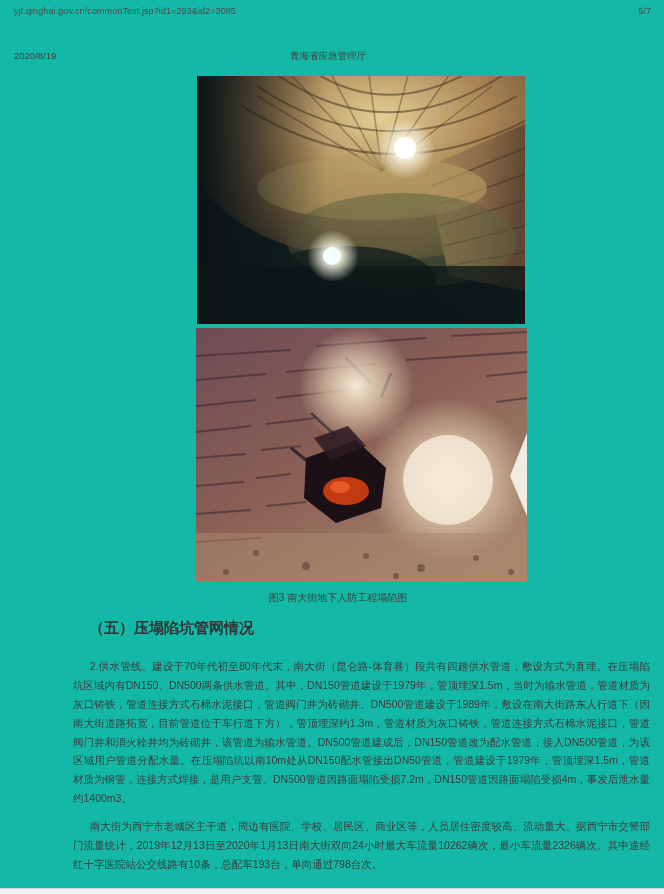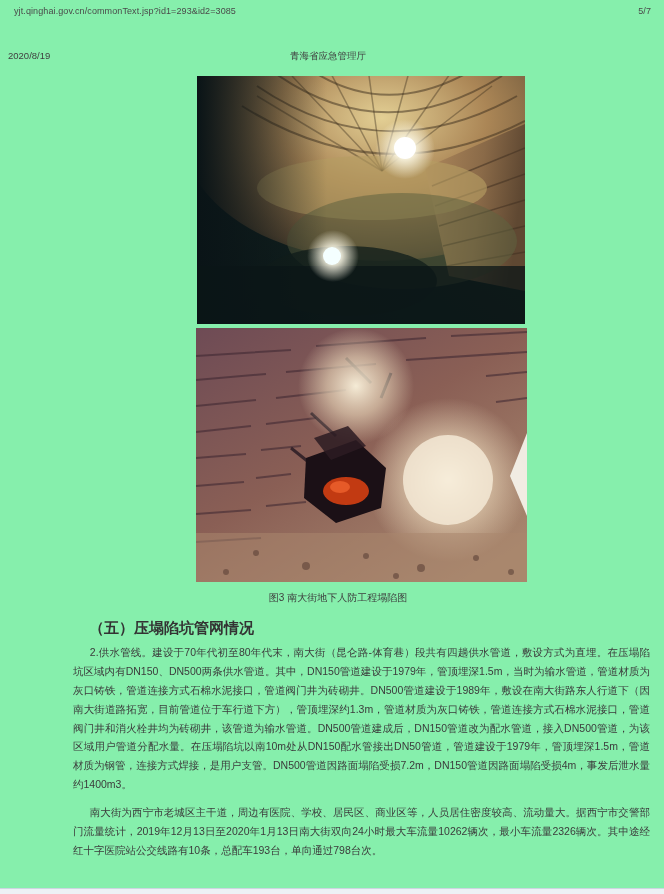--- a/index.html
+++ b/index.html
@@ -1,33 +1,33 @@
 <!DOCTYPE html>
 <html><head>
 <meta charset="utf-8">
 <style>
   html,body{margin:0;padding:0;background:#e8e8e8;}
   .page{
     position:relative;
     width:664px;height:894px;
     margin:0 auto;
-    background:#86efac;
+    background:#14b8a6;
     font-family:"Liberation Sans","DejaVu Sans",sans-serif;
     color:#3d3d3d;
     overflow:hidden;
   }
   .top-bar{
     display:flex;justify-content:space-between;align-items:flex-start;
     padding:6px 13px 0 14px;
     font-size:9px;color:#4a4a4a;letter-spacing:0.1px;
   }
   .title-row{
     position:relative;
     margin-top:34px;
-    padding:0 8px;
+    padding:0 14px;
     font-size:9.5px;color:#3f3f3f;
     height:13px;
   }
   .title-row .site-title{
     position:absolute;left:0;right:8px;text-align:center;
   }
   figure{margin:13px 0 0 12px;padding:0;}
   .photo{
     width:328px;margin-left:185px;
     background:#111;
@@ -49,21 +49,21 @@
     font-size:15px;font-weight:600;color:#333;
   }
   .content h3.h6x{margin-top:12px;}
   .content p{
     margin:9px 0 0 0;
     font-size:10.5px;line-height:1.8;
     text-align:justify;
     text-indent:1.6em;
     color:#3b3b3b;
   }
-  .content p.p2{margin-top:5px;}
+  .content p.p2{margin-top:19px;}
   .bottom-edge{
     position:absolute;left:0;right:0;bottom:0;height:5px;
     background:#edf1f5;border-top:1px solid #ccd6e0;
   }
 </style>
 </head>
 <body>
 
 <div class="page">
 

